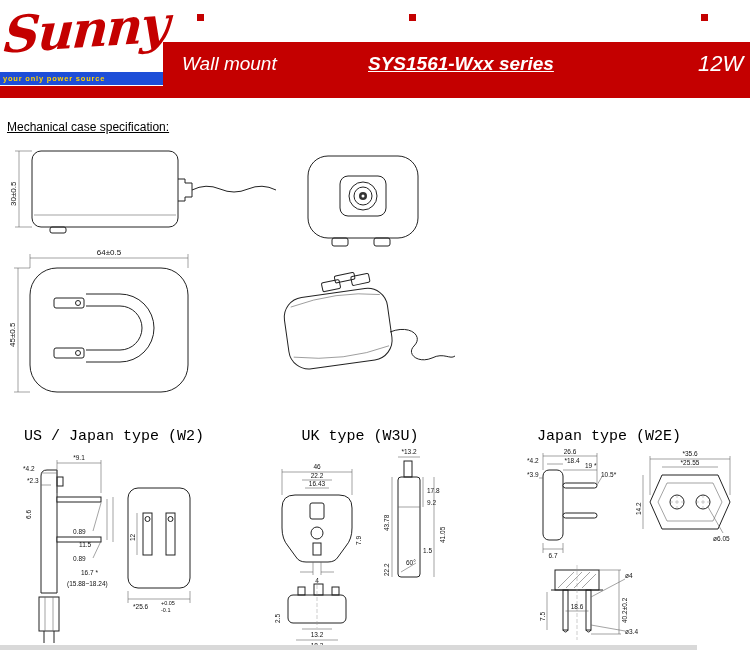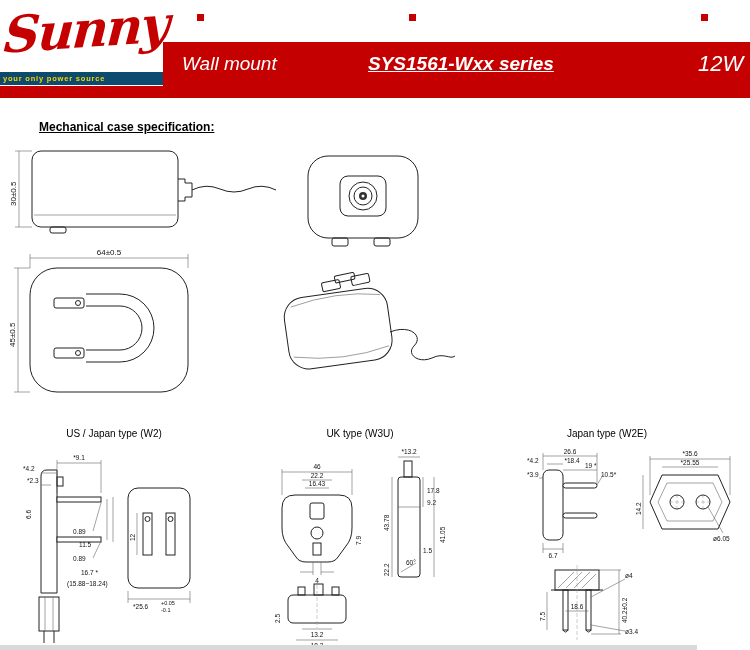--- a/index.html
+++ b/index.html
@@ -8,27 +8,27 @@
 
   
   .banner{position:absolute;left:0;top:42px;width:750px;height:56px;background:#c40000;}
   .banner span{position:absolute;top:0;height:44px;line-height:44px;color:#fff;font-style:italic;white-space:nowrap;}
   .b-wall{left:182px;font-size:19px;}
   .b-series{left:368px;font-size:19px;font-weight:bold;text-decoration:underline;}
   .b-power{left:698px;font-size:22px;}
   .logo-box{position:absolute;left:0;top:0;width:163px;height:86px;background:#fff;z-index:2;}
   .logo-text{position:absolute;left:4px;top:0px;font-family:"DejaVu Serif",serif;font-style:italic;font-weight:bold;
              font-size:50px;line-height:60px;color:#c40000;letter-spacing:-2px;transform:rotate(-4deg) skewX(-8deg);}
-  .logo-tagline{position:absolute;left:0;top:72px;width:158px;background:#0c4a6e;color:#ffd200;
+  .logo-tagline{position:absolute;left:0;top:72px;width:158px;background:#1d4ed8;color:#ffd200;
                 font-size:7.5px;letter-spacing:0.8px;padding:2px 2px 2px 3px;font-weight:bold;}
   .mk{position:absolute;width:7px;height:7px;background:#c40000;}
 
   
-  .sec-title{position:absolute;font-size:12px;font-weight:bold;color:#000;text-decoration:underline;white-space:nowrap;margin-left:32px;}
-  .country-label{position:absolute;font-size:10px;color:#000;text-align:center;white-space:nowrap;}
+  .sec-title{position:absolute;font-size:12px;font-weight:normal;color:#000;text-decoration:underline;white-space:nowrap;}
+  .country-label{position:absolute;font-size:15px;color:#000;text-align:center;white-space:nowrap;font-family:Liberation Mono, monospace;}
 
   
   .ln{fill:none;stroke:#222;stroke-width:1;}
   .lnf{fill:#fff;stroke:#222;stroke-width:1;}
   .dl{fill:none;stroke:#666;stroke-width:0.6;}
   .cl{fill:none;stroke:#999;stroke-width:0.5;stroke-dasharray:4 2;}
   .dim{font:6.5px "Liberation Sans",sans-serif;fill:#111;}
   .dim5{font:5.5px "Liberation Sans",sans-serif;fill:#111;}
   .dim8{font:8px "Liberation Sans",sans-serif;fill:#111;}
   .mid{text-anchor:middle;}

